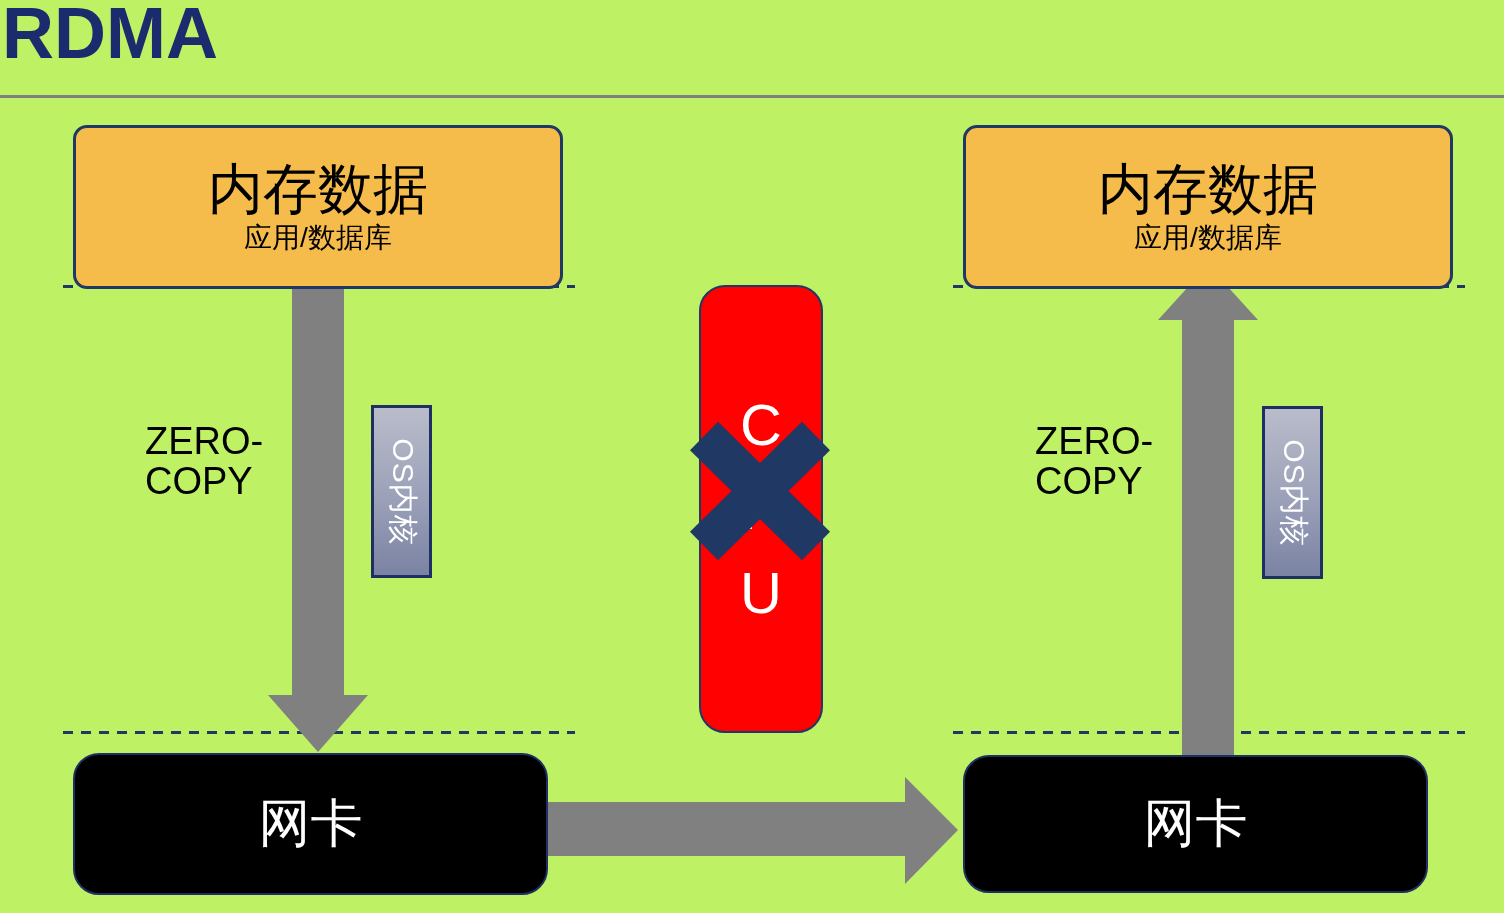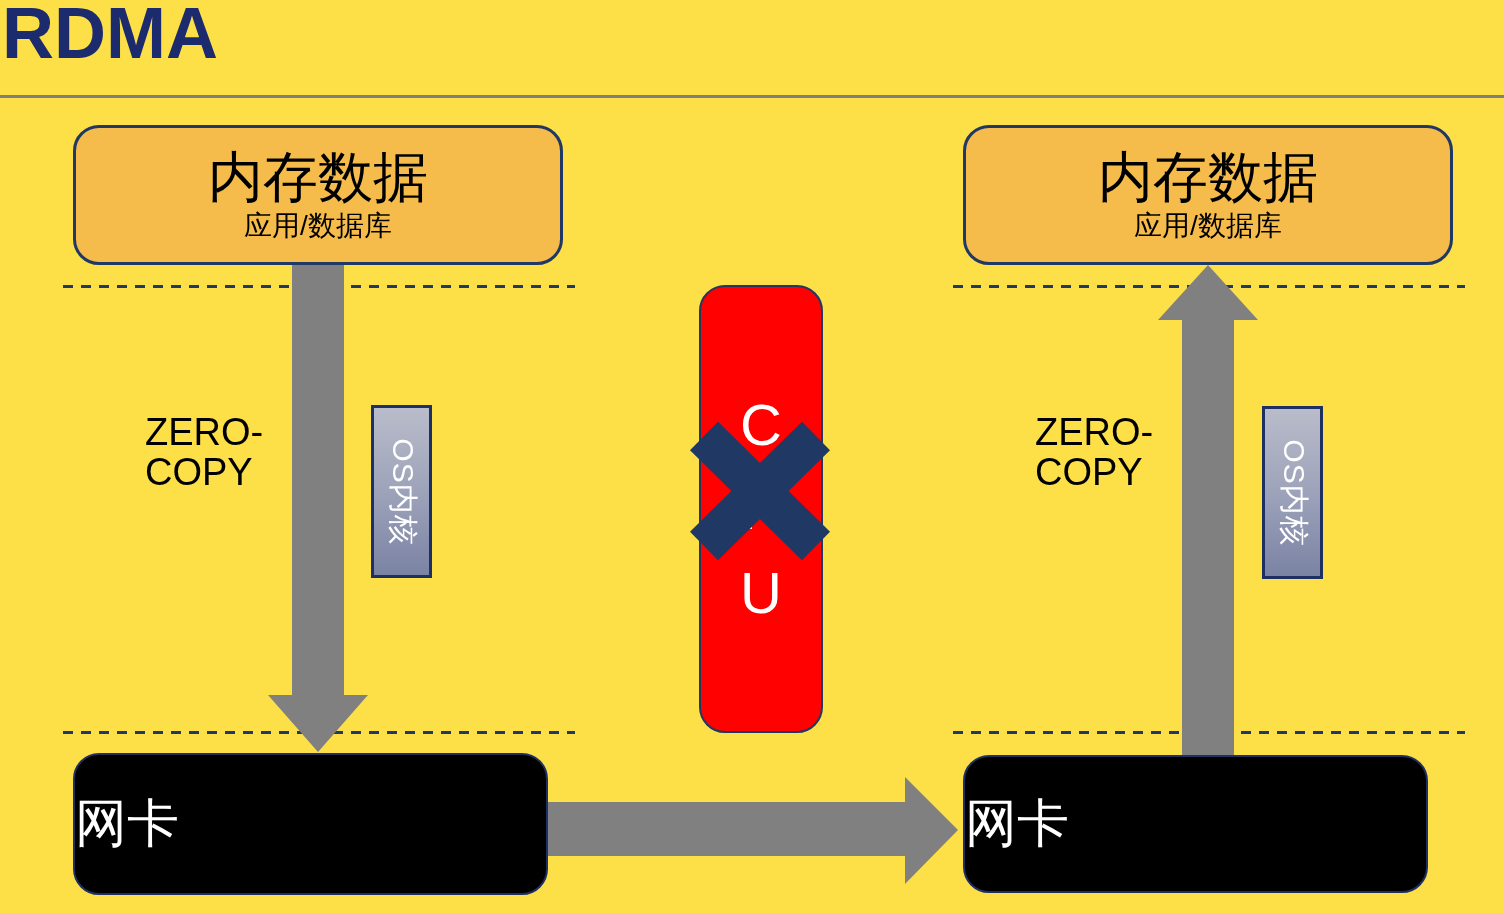--- a/index.html
+++ b/index.html
@@ -3,21 +3,21 @@
 <meta charset="utf-8">
 <style>
   * { margin: 0; padding: 0; box-sizing: border-box; }
   html, body { background: #ffffff; }
   body { font-family: "Liberation Sans", sans-serif; }
 
   .canvas {
     position: relative;
     width: 1504px;
     height: 913px;
-    background: #fde047;
+    background: #bef264;
     overflow: hidden;
     padding-left: 37px;
   }
 
   
   .page-title {
     position: absolute;
     left: 2px;
     top: -8px;
     font-size: 72px;
@@ -49,39 +49,39 @@
   .dash.br { left: 953px; top: 731px; width: 512px; }
 
   
   .arrow-layer { position: absolute; left: 0; top: 0; z-index: 2; pointer-events: none; }
   .cross-layer { position: absolute; left: 0; top: 0; z-index: 4; pointer-events: none; }
 
   
   .memory-box {
     position: absolute;
     width: 490px;
-    height: 140px;
+    height: 164px;
     background: #F5BC4C;
     border: 3px solid #1F3864;
-    border-radius: 26px;
+    border-radius: 14px;
     display: flex;
     flex-direction: column;
     align-items: center;
     justify-content: center;
     z-index: 3;
   }
   .memory-box.left  { left: 73px;  top: 125px; }
   .memory-box.right { left: 963px; top: 125px; }
   .memory-title    { font-size: 55px; line-height: 62px; color: #000000; }
   .memory-subtitle { font-size: 28px; line-height: 36px; color: #000000; }
 
   
   .zero-copy {
     position: absolute;
-    top: 412px;
+    top: 421px;
     font-size: 38px;
     line-height: 40px;
     color: #000000;
     z-index: 3;
   }
   .zero-copy.left  { left: 145px; }
   .zero-copy.right { left: 1035px; }
 
   
   .os-kernel {
@@ -129,21 +129,21 @@
   }
 
   
   .nic-box {
     position: absolute;
     background: #000000;
     border: 2px solid #1E2F63;
     border-radius: 26px;
     display: flex;
     align-items: center;
-    justify-content: flex-start;
+    justify-content: center;
     z-index: 3;
   }
   .nic-box.left  { left: 73px;  top: 753px; width: 475px; height: 142px; }
   .nic-box.right { left: 963px; top: 755px; width: 465px; height: 138px; }
   .nic-label { color: #ffffff; font-size: 52px; }
 </style>
 </head>
 <body>
 
 <div class="canvas">

